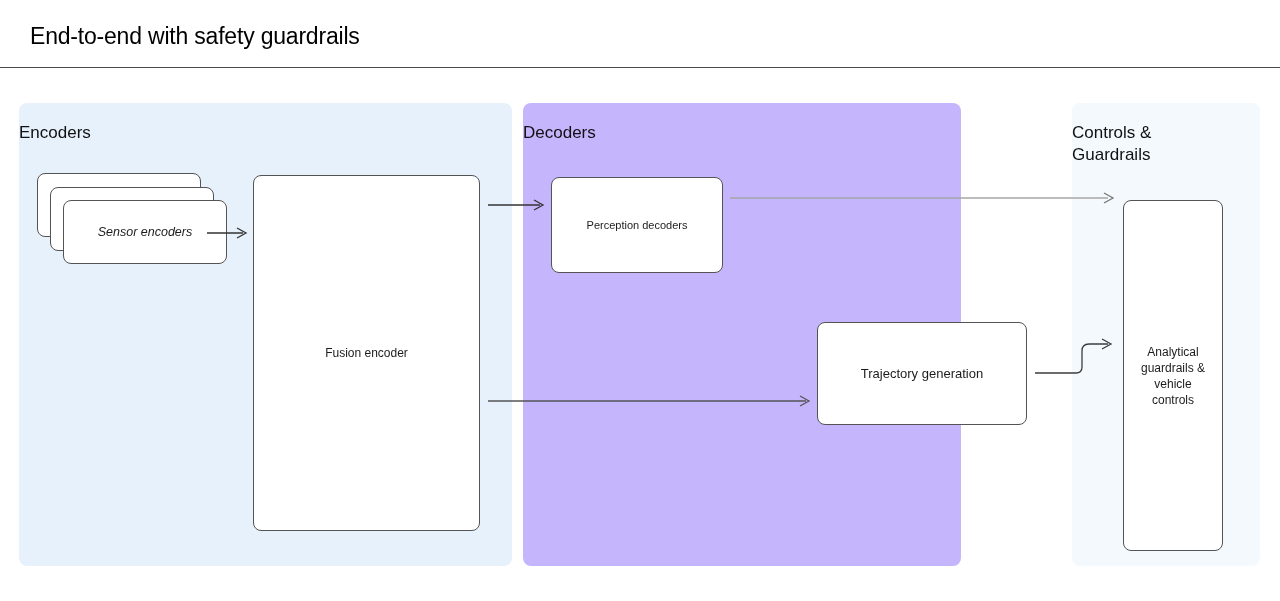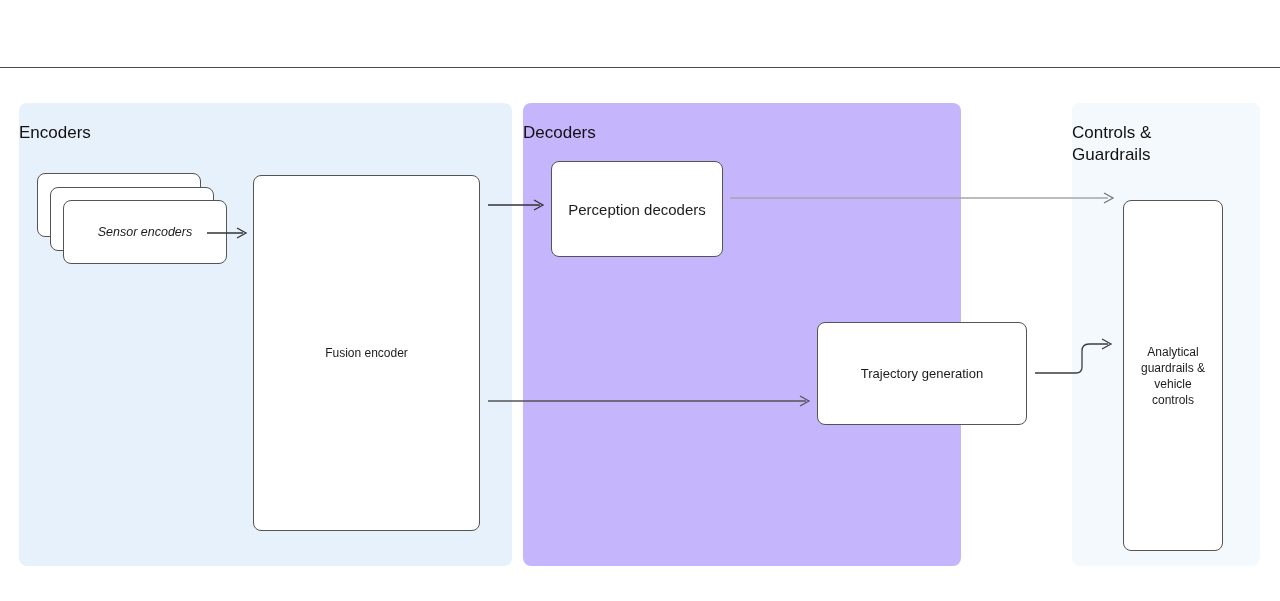--- a/index.html
+++ b/index.html
@@ -45,39 +45,40 @@
   .card-back   { left: 18px; top: 70px; }
   .card-middle { left: 31px; top: 84px; }
   .card-front  { left: 44px; top: 97px; font-size: 12.5px; }
 
   .node-fusion {
     left: 234px; top: 72px; width: 227px; height: 356px;
     font-size: 12px;
   }
 
   
-  .node-perception { left: 28px;  top: 58px;  width: 172px; height: 96px; font-size: 15px; }
+  .node-perception { left: 28px;  top: 74px;  width: 172px; height: 96px; font-size: 11px; }
   .node-trajectory { left: 294px; top: 219px; width: 210px; height: 103px; font-size: 13px; }
 
   
   .node-analytical {
     left: 51px; top: 73px; width: 100px; height: 351px;
     font-size: 12px; line-height: 16px; white-space: pre-line; margin-top: 24px;
   }
 
   .edges-overlay {
     position: absolute; left: 0; top: 0; width: 1280px; height: 601px;
     pointer-events: none;
   }
 </style>
 </head>
 <body>
 
 <div id="canvas">
 
+  <div class="page-title">End-to-end with safety guardrails</div>
   <div class="title-rule"></div>
 
   <div class="panel panel-encoders">
     <div class="panel-label">Encoders</div>
     <div class="node card card-back"></div>
     <div class="node card card-middle"></div>
     <div class="node card card-front">
       <span>Sensor encoders</span>
     </div>
     <div class="node node-fusion">

